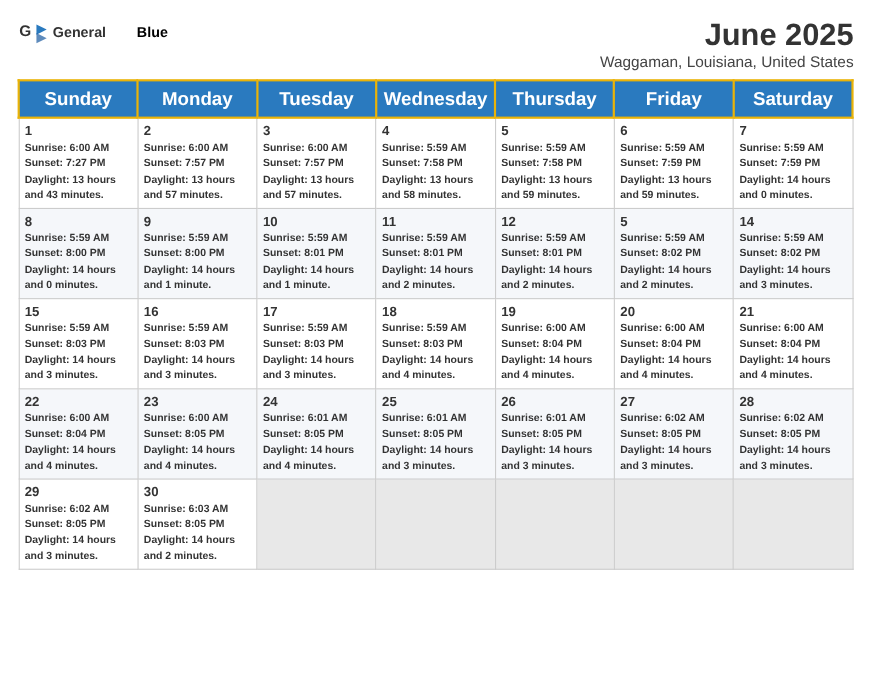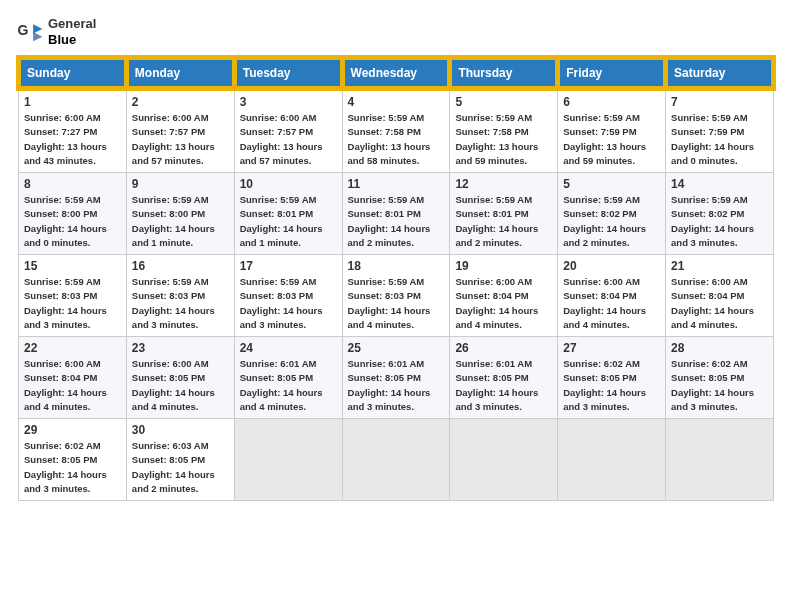--- a/index.html
+++ b/index.html
@@ -16,24 +16,25 @@
       align-items: flex-start;
       margin-bottom: 8px;
     }
     .logo {
       display: flex;
       align-items: center;
       gap: 4px;
     }
     .logo-text {
       display: flex;
-      flex-direction: column;
+      flex-direction: row;
       font-size: 13px;
       font-weight: bold;
       line-height: 1.2;
+      gap: 28px;
     }
     .logo-text span:first-child { color: #333; }
     .logo-text span:last-child { color: #000000; }
     .logo-icon {
       width: 28px;
       height: 28px;
     }
     .title-area {
       text-align: right;
     }
@@ -48,25 +49,25 @@
       font-weight: normal;
     }
     .calendar {
       width: 100%;
       border-collapse: collapse;
       border: 1px solid #ccc;
     }
     .calendar th {
       background: #2a7abf;
       color: #fff;
-      font-size: 12px;
-      font-weight: bold;
-      text-align: left;
+      font-size: 17px;
+      font-weight: bold;
+      text-align: center;
       padding: 6px 6px;
-      border: 5px solid #eab308;
+      border: 2px solid #eab308;
     }
     .calendar td {
       vertical-align: top;
       border: 1px solid #ccc;
       padding: 4px 5px;
       font-size: 9.5px;
       color: #333;
       background: #fff;
       width: calc(100% / 7);
       min-height: 80px;
@@ -98,20 +99,24 @@
 
       <text x="2" y="22" font-size="18" font-weight="bold" fill="#333" font-family="Arial">G</text>
 
       <polygon points="22,8 34,14 22,20" fill="#2a7abf"></polygon>
       <polygon points="22,18 34,24 22,30" fill="#1a5a9f" opacity="0.7"></polygon>
     </svg>
     <div class="logo-text">
       <span>General</span>
       <span>Blue</span>
     </div>
+  </div>
+  <div class="title-area">
+    <h1>June 2025</h1>
+    <h2>Waggaman, Louisiana, United States</h2>
   </div>
 </div>
 
 <table class="calendar">
   <thead>
     <tr id="weekday-header">
         <th>Sunday</th>
         <th>Monday</th>
         <th>Tuesday</th>
         <th>Wednesday</th>

